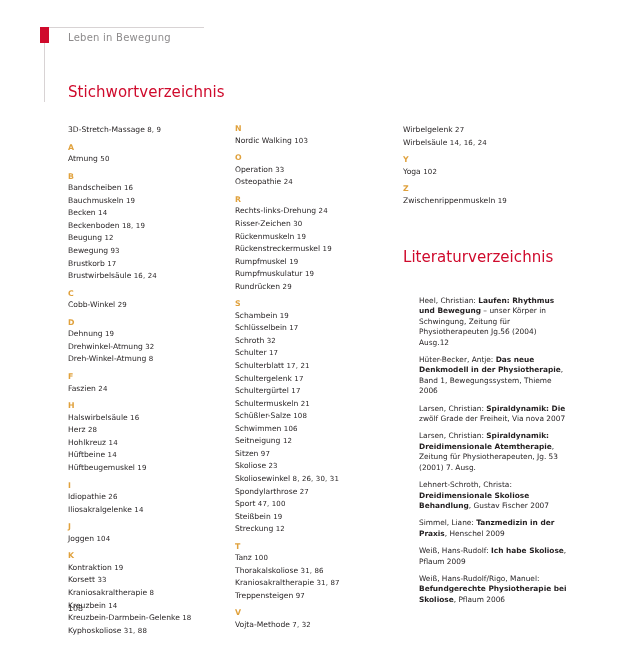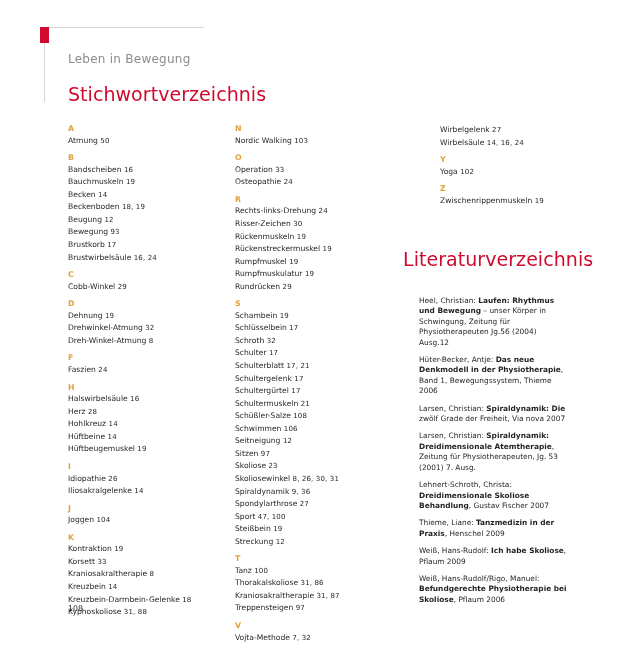--- a/index.html
+++ b/index.html
@@ -45,48 +45,47 @@
     left: 4px;
     top: 16px;
     width: 1px;
     height: 59px;
     background: #d8d3d4;
   }
   #rh-label {
     position: absolute;
     left: 28px;
     top: 5px;
-    font-size: 12px;
+    font-size: 10px;
     letter-spacing: .25px;
     color: #8d8b8c;
     white-space: nowrap;
-    margin-top: 20px;
   }
 
   
   .section-heading {
     position: absolute;
     color: #cf0a2c;
-    font-size: 19px;
+    font-size: 15px;
     letter-spacing: .05px;
     white-space: nowrap;
   }
   #heading-stichwort { left: 68px; top: 83px; }
   #heading-literatur { left: 403px; top: 248px; }
 
   
   .index-col {
     position: absolute;
     top: 124px;
     font-size: 7.6px;
     line-height: 11.55px;
   }
   #col-1 { left: 68px; width: 155px; }
   #col-2 { left: 235px; width: 158px; }
-  #col-3 { left: 403px; width: 160px; top: 124px; margin-left: 37px; }
+  #col-3 { left: 403px; width: 160px; top: 124px; }
 
   .letter {
     color: #e0a13c;
     font-weight: bold;
     font-size: 7.8px;
     margin-top: 6.0px;
     margin-bottom: 0.6px;
     line-height: 10px;
   }
   .letter:first-child { margin-top: 0; }
@@ -133,20 +132,21 @@
   <div id="rh-square"></div>
   <div id="rh-vrule"></div>
   <div id="rh-label">Leben in Bewegung</div>
 </div>
 
 <div class="section-heading" id="heading-stichwort">Stichwortverzeichnis</div>
 
 <div class="section-heading" id="heading-literatur">Literaturverzeichnis</div>
 
 <div class="index-col" id="col-1">
+    <div class="entry"><span>3D-Stretch-Massage</span> <span class="pages">8, 9</span></div>
     <div class="letter">A</div>
     <div class="entry"><span>Atmung</span> <span class="pages">50</span></div>
     <div class="letter">B</div>
     <div class="entry"><span>Bandscheiben</span> <span class="pages">16</span></div>
     <div class="entry"><span>Bauchmuskeln</span> <span class="pages">19</span></div>
     <div class="entry"><span>Becken</span> <span class="pages">14</span></div>
     <div class="entry"><span>Beckenboden</span> <span class="pages">18, 19</span></div>
     <div class="entry"><span>Beugung</span> <span class="pages">12</span></div>
     <div class="entry"><span>Bewegung</span> <span class="pages">93</span></div>
     <div class="entry"><span>Brustkorb</span> <span class="pages">17</span></div>
@@ -200,21 +200,20 @@
     <div class="entry"><span>Schulterblatt</span> <span class="pages">17, 21</span></div>
     <div class="entry"><span>Schultergelenk</span> <span class="pages">17</span></div>
     <div class="entry"><span>Schultergürtel</span> <span class="pages">17</span></div>
     <div class="entry"><span>Schultermuskeln</span> <span class="pages">21</span></div>
     <div class="entry"><span>Schüßler-Salze</span> <span class="pages">108</span></div>
     <div class="entry"><span>Schwimmen</span> <span class="pages">106</span></div>
     <div class="entry"><span>Seitneigung</span> <span class="pages">12</span></div>
     <div class="entry"><span>Sitzen</span> <span class="pages">97</span></div>
     <div class="entry"><span>Skoliose</span> <span class="pages">23</span></div>
     <div class="entry"><span>Skoliosewinkel</span> <span class="pages">8, 26, 30, 31</span></div>
-    <div class="entry"><span>Spiraldynamik</span> <span class="pages">9, 36</span></div>
     <div class="entry"><span>Spondylarthrose</span> <span class="pages">27</span></div>
     <div class="entry"><span>Sport</span> <span class="pages">47, 100</span></div>
     <div class="entry"><span>Steißbein</span> <span class="pages">19</span></div>
     <div class="entry"><span>Streckung</span> <span class="pages">12</span></div>
     <div class="letter">T</div>
     <div class="entry"><span>Tanz</span> <span class="pages">100</span></div>
     <div class="entry"><span>Thorakalskoliose</span> <span class="pages">31, 86</span></div>
     <div class="entry"><span>Kraniosakraltherapie</span> <span class="pages">31, 87</span></div>
     <div class="entry"><span>Treppensteigen</span> <span class="pages">97</span></div>
     <div class="letter">V</div>
@@ -228,18 +227,18 @@
     <div class="letter">Z</div>
     <div class="entry"><span>Zwischenrippenmuskeln</span> <span class="pages">19</span></div>
   </div>
 
 <div id="bibliography">
     <div class="bib-entry"><span>Heel, Christian: </span><b>Laufen: Rhythmus und Bewegung</b><span> – unser Körper in Schwingung, Zeitung für Physiotherapeuten Jg.56 (2004) Ausg.12</span></div>
     <div class="bib-entry"><span>Hüter-Becker, Antje: </span><b>Das neue Denkmodell in der Physiotherapie</b><span>, Band 1, Bewegungssystem, Thieme 2006</span></div>
     <div class="bib-entry"><span>Larsen, Christian: </span><b>Spiraldynamik: Die</b><span> zwölf Grade der Freiheit, Via nova 2007</span></div>
     <div class="bib-entry"><span>Larsen, Christian: </span><b>Spiraldynamik: Dreidimensionale Atemtherapie</b><span>, Zeitung für Physiotherapeuten, Jg. 53 (2001) 7. Ausg.</span></div>
     <div class="bib-entry"><span>Lehnert-Schroth, Christa: </span><b>Dreidimensionale Skoliose Behandlung</b><span>, Gustav Fischer 2007</span></div>
-    <div class="bib-entry"><span>Thieme, Liane: </span><b>Tanzmedizin in der Praxis</b><span>, Henschel 2009</span></div>
+    <div class="bib-entry"><span>Simmel, Liane: </span><b>Tanzmedizin in der Praxis</b><span>, Henschel 2009</span></div>
     <div class="bib-entry"><span>Weiß, Hans-Rudolf: </span><b>Ich habe Skoliose</b><span>, Pflaum 2009</span></div>
     <div class="bib-entry"><span>Weiß, Hans-Rudolf/Rigo, Manuel: </span><b>Befundgerechte Physiotherapie bei Skoliose</b><span>, Pflaum 2006</span></div>
   </div>
 
 <div id="folio">108</div>
 
 </body></html>

